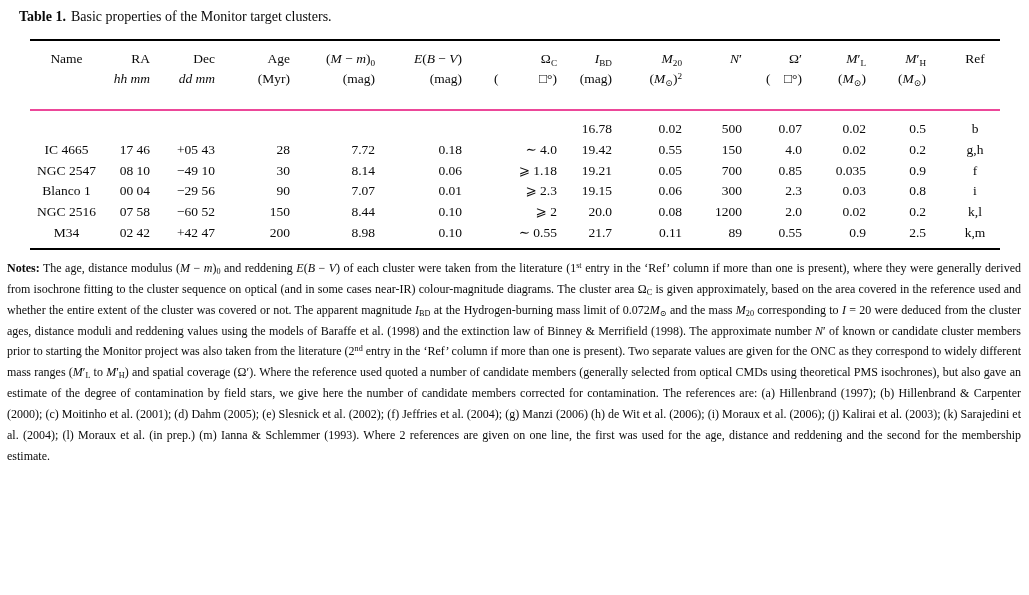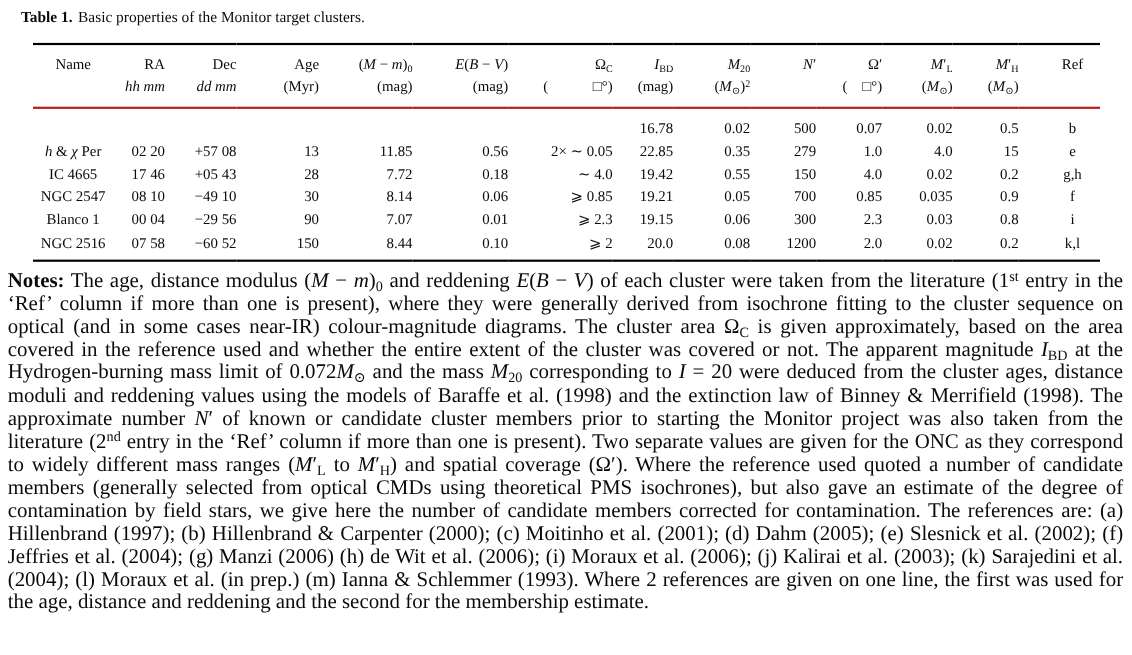--- a/index.html
+++ b/index.html
@@ -25,33 +25,33 @@
     border-top: 2px solid #000;
     border-bottom: 2px solid #000;
   }
   th, td {
     padding: 0;
     font-weight: normal;
     white-space: nowrap;
     overflow: visible;
   }
   thead tr.labels th { padding-top: 8px; line-height: 20px; }
-  thead tr.units  th { padding-bottom: 8px; line-height: 20px; border-bottom: 2px solid #b91c1c; }
+  thead tr.units  th { padding-bottom: 20px; line-height: 20px; border-bottom: 2px solid #ec4899; }
   tbody td { line-height: 20.8px; }
   tbody tr:first-child td { padding-top: 8px; }
   tbody tr:last-child  td { padding-bottom: 4px; }
   .al { text-align: center; }
   .ar { text-align: right; }
   .name-col { padding-left: 3px; }
   .ref-col  { padding-left: 24px; }
   sub { font-size: 0.68em; vertical-align: -0.28em; line-height: 0; }
   sup { font-size: 0.68em; vertical-align: 0.45em;  line-height: 0; }
   .notes {
     margin: 8px 8px 15px 7px;
-    font-size: 19px;
+    font-size: 12px;
     line-height: 20.9px;
     text-align: justify;
   }
 </style>
 </head>
 <body>
 
 <div class="caption">
   <b>Table 1.</b><span>Basic properties of the Monitor target clusters.</span>
 </div>
@@ -118,36 +118,20 @@
         <td class="ar"></td>
         <td class="ar">16.78</td>
         <td class="ar">0.02</td>
         <td class="ar">500</td>
         <td class="ar">0.07</td>
         <td class="ar">0.02</td>
         <td class="ar">0.5</td>
         <td class="al ref-col">b</td>
       </tr>
       <tr>
-        <td class="al name-col"><i>h</i> &amp; <i>χ</i> Per</td>
-        <td class="ar">02 20</td>
-        <td class="ar">+57 08</td>
-        <td class="ar">13</td>
-        <td class="ar">11.85</td>
-        <td class="ar">0.56</td>
-        <td class="ar">2× ∼ 0.05</td>
-        <td class="ar">22.85</td>
-        <td class="ar">0.35</td>
-        <td class="ar">279</td>
-        <td class="ar">1.0</td>
-        <td class="ar">4.0</td>
-        <td class="ar">15</td>
-        <td class="al ref-col">e</td>
-      </tr>
-      <tr>
         <td class="al name-col">IC 4665</td>
         <td class="ar">17 46</td>
         <td class="ar">+05 43</td>
         <td class="ar">28</td>
         <td class="ar">7.72</td>
         <td class="ar">0.18</td>
         <td class="ar">∼ 4.0</td>
         <td class="ar">19.42</td>
         <td class="ar">0.55</td>
         <td class="ar">150</td>
@@ -156,21 +140,21 @@
         <td class="ar">0.2</td>
         <td class="al ref-col">g,h</td>
       </tr>
       <tr>
         <td class="al name-col">NGC 2547</td>
         <td class="ar">08 10</td>
         <td class="ar">−49 10</td>
         <td class="ar">30</td>
         <td class="ar">8.14</td>
         <td class="ar">0.06</td>
-        <td class="ar">⩾ 0.85</td>
+        <td class="ar">⩾ 1.18</td>
         <td class="ar">19.21</td>
         <td class="ar">0.05</td>
         <td class="ar">700</td>
         <td class="ar">0.85</td>
         <td class="ar">0.035</td>
         <td class="ar">0.9</td>
         <td class="al ref-col">f</td>
       </tr>
       <tr>
         <td class="al name-col">Blanco 1</td>
@@ -197,16 +181,32 @@
         <td class="ar">0.10</td>
         <td class="ar">⩾ 2</td>
         <td class="ar">20.0</td>
         <td class="ar">0.08</td>
         <td class="ar">1200</td>
         <td class="ar">2.0</td>
         <td class="ar">0.02</td>
         <td class="ar">0.2</td>
         <td class="al ref-col">k,l</td>
       </tr>
+      <tr>
+        <td class="al name-col">M34</td>
+        <td class="ar">02 42</td>
+        <td class="ar">+42 47</td>
+        <td class="ar">200</td>
+        <td class="ar">8.98</td>
+        <td class="ar">0.10</td>
+        <td class="ar">∼ 0.55</td>
+        <td class="ar">21.7</td>
+        <td class="ar">0.11</td>
+        <td class="ar">89</td>
+        <td class="ar">0.55</td>
+        <td class="ar">0.9</td>
+        <td class="ar">2.5</td>
+        <td class="al ref-col">k,m</td>
+      </tr>
     </tbody>
 </table>
 
 <p class="notes"><b>Notes:</b> The age, distance modulus (<i>M</i> − <i>m</i>)<sub>0</sub> and reddening <i>E</i>(<i>B</i> − <i>V</i>) of each cluster were taken from the literature (1<sup>st</sup> entry in the ‘Ref’ column if more than one is present), where they were generally derived from isochrone fitting to the cluster sequence on optical (and in some cases near-IR) colour-magnitude diagrams. The cluster area Ω<sub>C</sub> is given approximately, based on the area covered in the reference used and whether the entire extent of the cluster was covered or not. The apparent magnitude <i>I</i><sub>BD</sub> at the Hydrogen-burning mass limit of 0.072<i>M</i><sub>⊙</sub> and the mass <i>M</i><sub>20</sub> corresponding to <i>I</i> = 20 were deduced from the cluster ages, distance moduli and reddening values using the models of Baraffe et al. (1998) and the extinction law of Binney &amp; Merrifield (1998). The approximate number <i>N</i>′ of known or candidate cluster members prior to starting the Monitor project was also taken from the literature (2<sup>nd</sup> entry in the ‘Ref’ column if more than one is present). Two separate values are given for the ONC as they correspond to widely different mass ranges (<i>M</i>′<sub>L</sub> to <i>M</i>′<sub>H</sub>) and spatial coverage (Ω′). Where the reference used quoted a number of candidate members (generally selected from optical CMDs using theoretical PMS isochrones), but also gave an estimate of the degree of contamination by field stars, we give here the number of candidate members corrected for contamination. The references are: (a) Hillenbrand (1997); (b) Hillenbrand &amp; Carpenter (2000); (c) Moitinho et al. (2001); (d) Dahm (2005); (e) Slesnick et al. (2002); (f) Jeffries et al. (2004); (g) Manzi (2006) (h) de Wit et al. (2006); (i) Moraux et al. (2006); (j) Kalirai et al. (2003); (k) Sarajedini et al. (2004); (l) Moraux et al. (in prep.) (m) Ianna &amp; Schlemmer (1993). Where 2 references are given on one line, the first was used for the age, distance and reddening and the second for the membership estimate.</p>
 
 </body></html>

